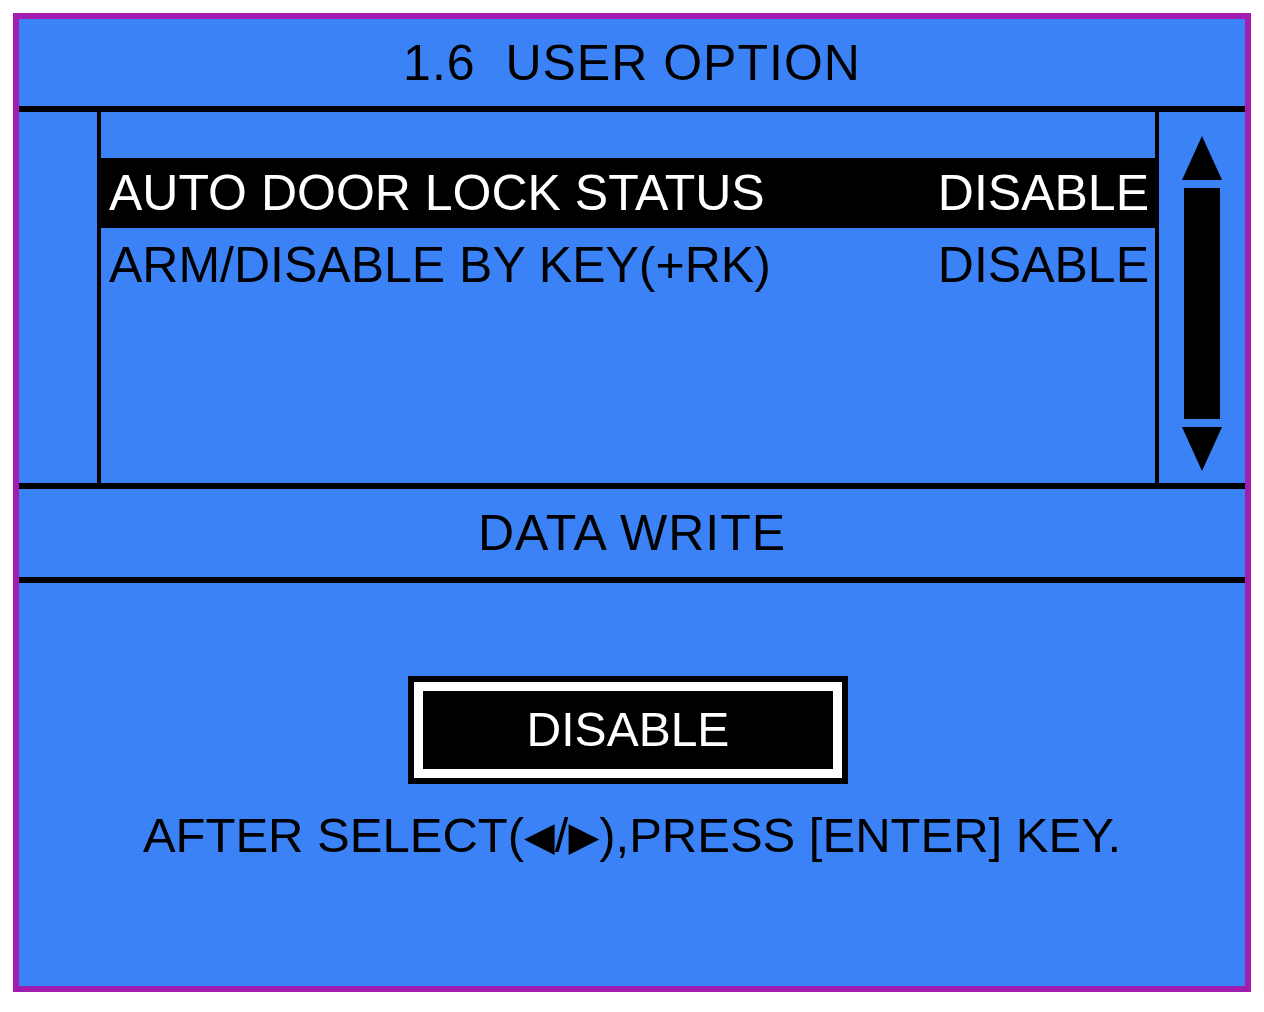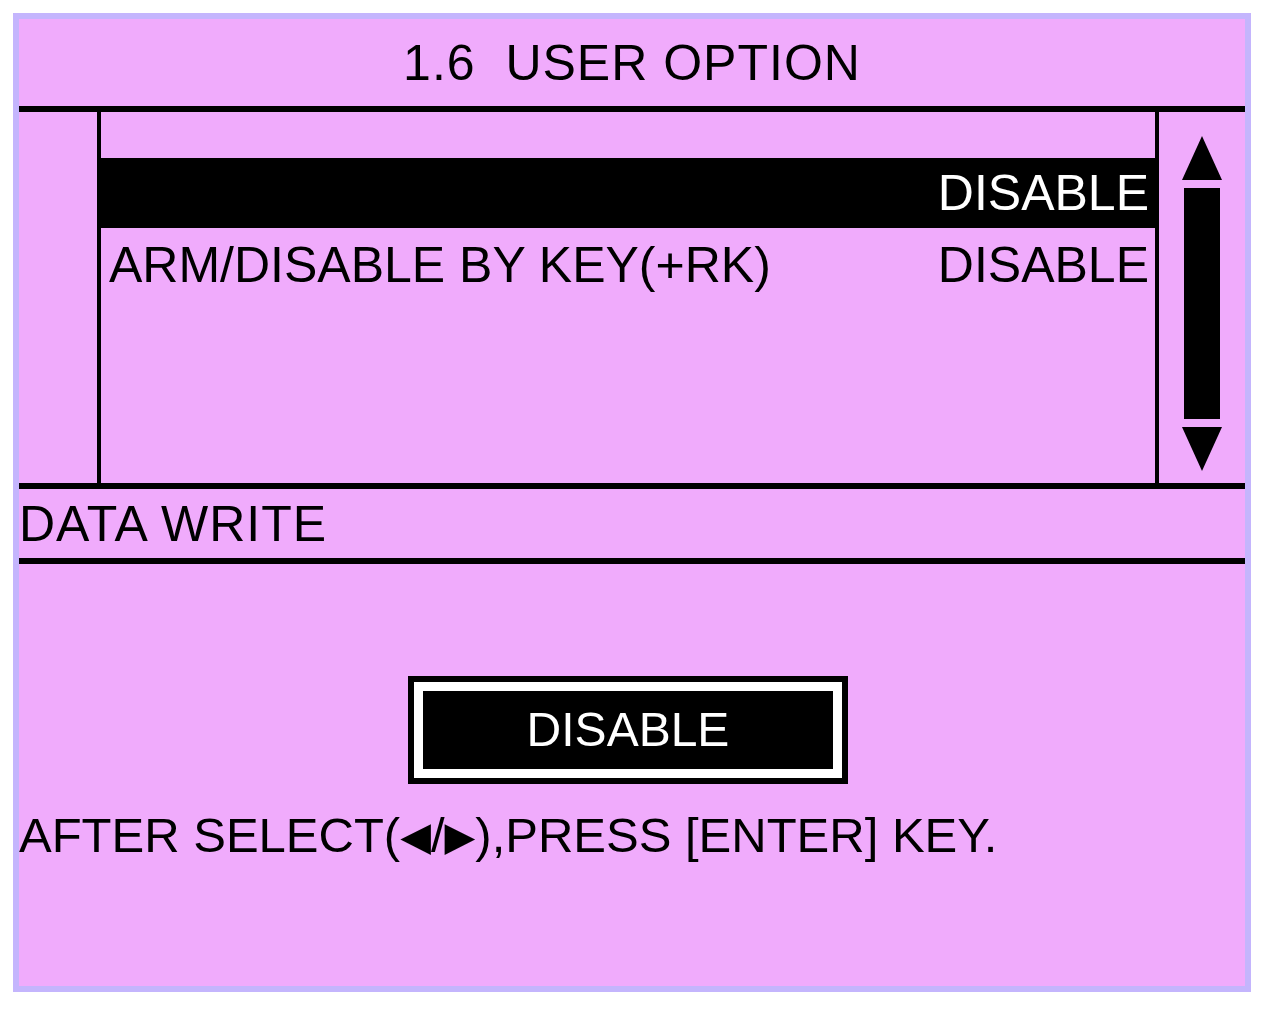--- a/index.html
+++ b/index.html
@@ -17,22 +17,22 @@
   }
 
   
   #screen {
     position: absolute;
     left: 13px;
     top: 13px;
     width: 1238px;
     height: 979px;
     box-sizing: border-box;
-    border: 6px solid #c4b5fd;
-    background: #f0abfc;
+    border: 6px solid #a21caf;
+    background: #3b82f6;
   }
 
   
   #title-panel {
     position: absolute;
     left: 0;
     top: 0;
     right: 0;
     height: 93px;
     box-sizing: border-box;
@@ -141,25 +141,26 @@
     border-right: 20px solid transparent;
     border-top: 44px solid #000;
   }
 
   
   #datawrite-panel {
     position: absolute;
     left: 0;
     top: 470px;
     right: 0;
-    height: 75px;
+    height: 94px;
     box-sizing: border-box;
     border-bottom: 6px solid #000;
     display: flex;
     align-items: center;
+    justify-content: center;
   }
   #datawrite-text {
     font-size: 50px;
     letter-spacing: 1px;
     line-height: 1;
     white-space: pre;
   }
 
   
   #editor-panel {
@@ -193,21 +194,21 @@
   #value-text {
     font-size: 48px;
     line-height: 1;
     white-space: pre;
   }
   #hint-line {
     position: absolute;
     left: 0;
     right: 0;
     top: 228px;
-    text-align: left;
+    text-align: center;
     font-size: 49px;
     line-height: 1;
     white-space: pre;
   }
   .glyph-arrow {
     font-size: 40px;
     vertical-align: 2px;
   }
 </style>
 </head>
@@ -219,20 +220,21 @@
     <div id="title-text">1.6  USER OPTION</div>
   </div>
 
   <div id="list-panel">
 
     <div id="list-gutter"></div>
 
     <div id="list-body">
 
       <div class="list-row row0 selected">
+        <span class="row-label">AUTO DOOR LOCK STATUS</span>
         <span class="row-spacer"></span>
         <span class="row-value">DISABLE</span>
       </div>
 
       <div class="list-row row1">
         <span class="row-label">ARM/DISABLE BY KEY(+RK)</span>
         <span class="row-spacer"></span>
         <span class="row-value">DISABLE</span>
       </div>
 

